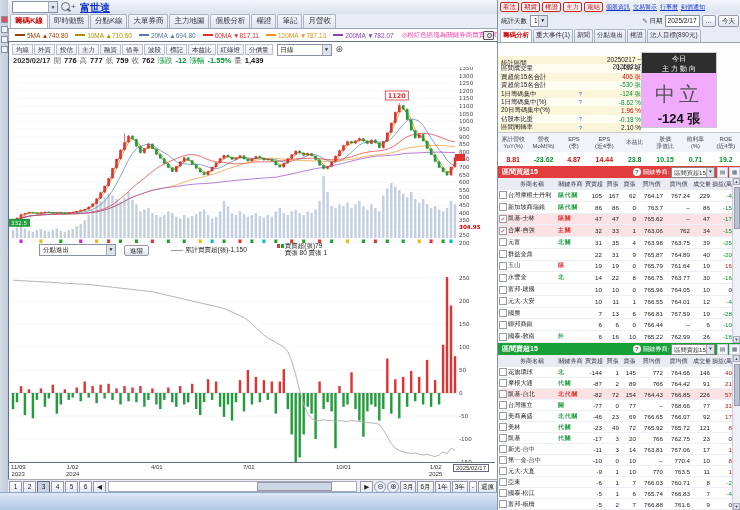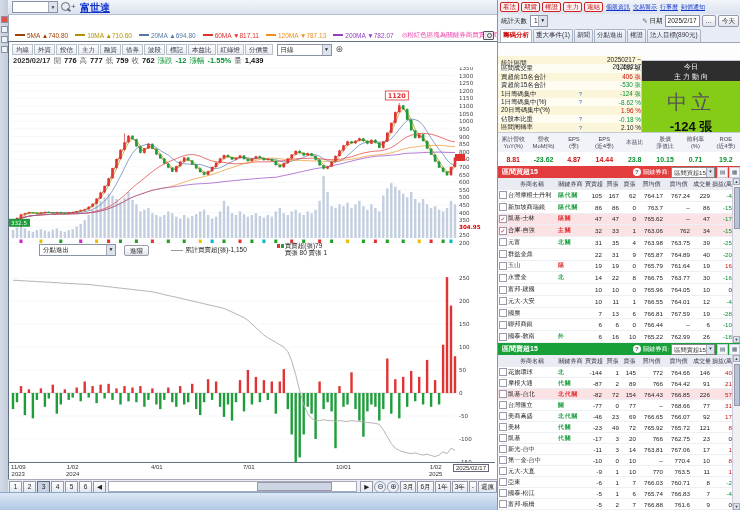--- a/index.html
+++ b/index.html
@@ -75,21 +75,21 @@
   .rtab{border:1px solid #aab4c4;border-bottom:none;background:linear-gradient(#f4f7fb,#dde4ee);padding:1px 2px 2px 2px;margin-right:1px;font-size:6.5px;color:#334;border-radius:2px 2px 0 0;white-space:nowrap;}
   .rtab.sel{background:#fff;color:#cc1111;font-weight:bold;}
   #stockline{position:absolute;left:0;top:43px;width:243px;height:13px;border-bottom:2px solid #2a9a4a;font-size:9px;display:flex;align-items:center;padding-left:4px;box-sizing:border-box;background:#fff;}
   #statsblock{position:absolute;left:0;top:56px;width:143px;height:76px;font-size:6.4px;}
   .srow{display:grid;grid-template-columns:78px 10px 55px;align-items:center;height:8.4px;padding-left:3px;}
   .srow:nth-child(odd){background:#fbf5da;}
   .srow:nth-child(even){background:#fffdf2;}
   .srow .q{color:#2266cc;font-size:5.5px;}
   .srow .val{text-align:right;padding-right:3px;}
   .vr{color:#cc1111;} .vg{color:#089030;} .vk{color:#222;}
-  #moodbox{position:absolute;left:143px;top:60px;width:100px;height:76px;border:1px solid #c5ccd6;box-sizing:border-box;background:#84cc16;}
+  #moodbox{position:absolute;left:143px;top:52px;width:76px;height:76px;border:1px solid #c5ccd6;box-sizing:border-box;background:#f0abfc;}
   #moodhdr{background:#2e2e2e;color:#fff;text-align:center;height:20px;font-size:7px;line-height:1.4;padding-top:1px;box-sizing:border-box;}
   #moodverdict{text-align:center;font-size:20px;color:#555;letter-spacing:4px;margin-top:8px;}
   #moodamt{text-align:center;font-size:13px;font-weight:bold;color:#111;margin-top:2px;}
   #metrics{position:absolute;left:0;top:132px;width:243px;height:34px;border-top:1px solid #c5ccd6;}
   .mhdr{display:grid;grid-template-columns:repeat(8,1fr);font-size:5.8px;color:#445;text-align:center;background:#f0f3f8;height:19px;align-items:center;line-height:1.15;}
   .mval{display:grid;grid-template-columns:repeat(8,1fr);font-size:7px;font-weight:bold;text-align:center;height:14px;align-items:center;background:#fff;}
   .secbar{position:absolute;left:0;width:243px;height:12px;color:#fff;font-size:7px;font-weight:bold;display:flex;align-items:center;padding-left:4px;box-sizing:border-box;}
   .secbar .help{display:inline-block;width:8px;height:8px;border-radius:50%;background:#fff;color:#555;font-weight:bold;text-align:center;line-height:8px;font-size:6px;margin-left:auto;}
   .secbar .keylab{font-weight:normal;font-size:6.2px;margin-left:2px;}
   .secdd{background:#fff;color:#333;font-weight:normal;font-size:6.2px;border:1px solid #888;height:9px;line-height:9px;padding:0 8px 0 2px;position:relative;margin-left:2px;margin-right:2px;}
@@ -121,20 +121,31 @@
 
   <div id="topbar" class="abs">
     <div class="combo">
         <span class="arr">▼</span>
       </div>
     <div class="mag"></div>
     <div class="magplus">+</div>
     <div id="stocktitle">富世達</div>
   </div>
 
+  <div id="maintabs" class="abs">
+      <div class="mtab sel">籌碼K線</div>
+      <div class="mtab">即時動態</div>
+      <div class="mtab">分點K線</div>
+      <div class="mtab">大單券商</div>
+      <div class="mtab">主力地圖</div>
+      <div class="mtab">個股分析</div>
+      <div class="mtab">權證</div>
+      <div class="mtab">筆記</div>
+      <div class="mtab">月營收</div>
+    </div>
 
   <div id="malegend" class="abs">
     <span id="manote-holder" style="display:flex;align-items:center;">
         <span class="maitem">
           <span class="madash" style="background: rgb(160, 64, 0);"></span>
           <span style="color: rgb(160, 64, 0);">5MA ▲740.80</span>
         </span>
         <span class="maitem">
           <span class="madash" style="background: rgb(176, 144, 0);"></span>
           <span style="color: rgb(176, 144, 0);">10MA ▲710.60</span>

